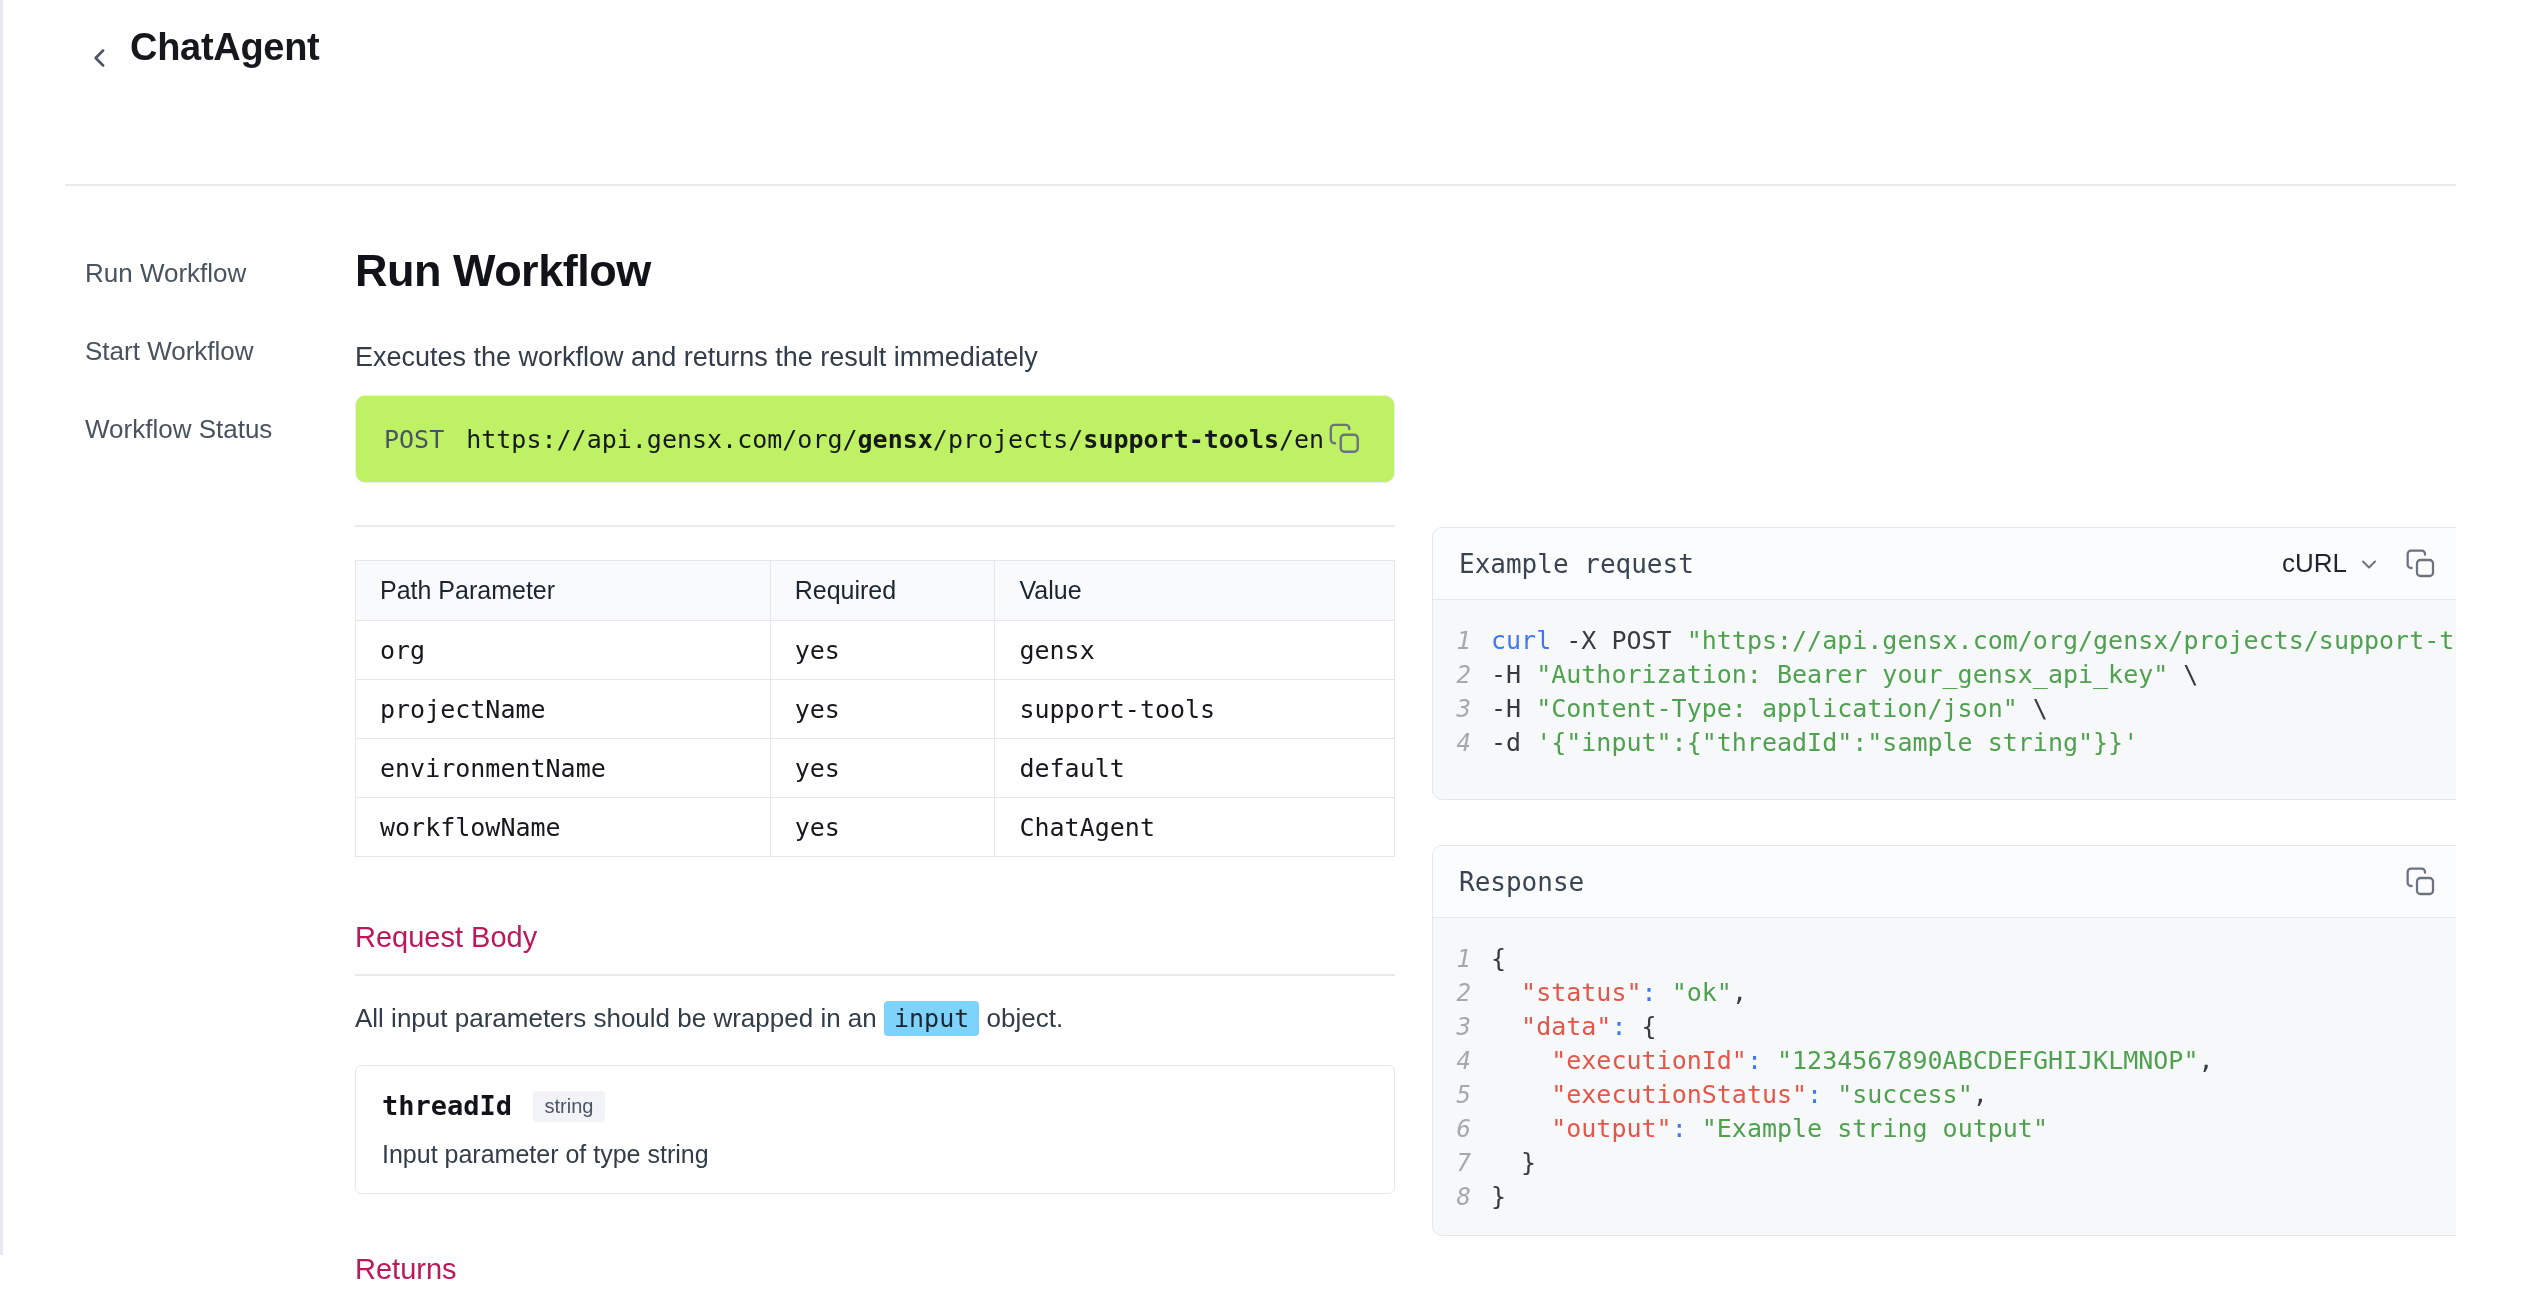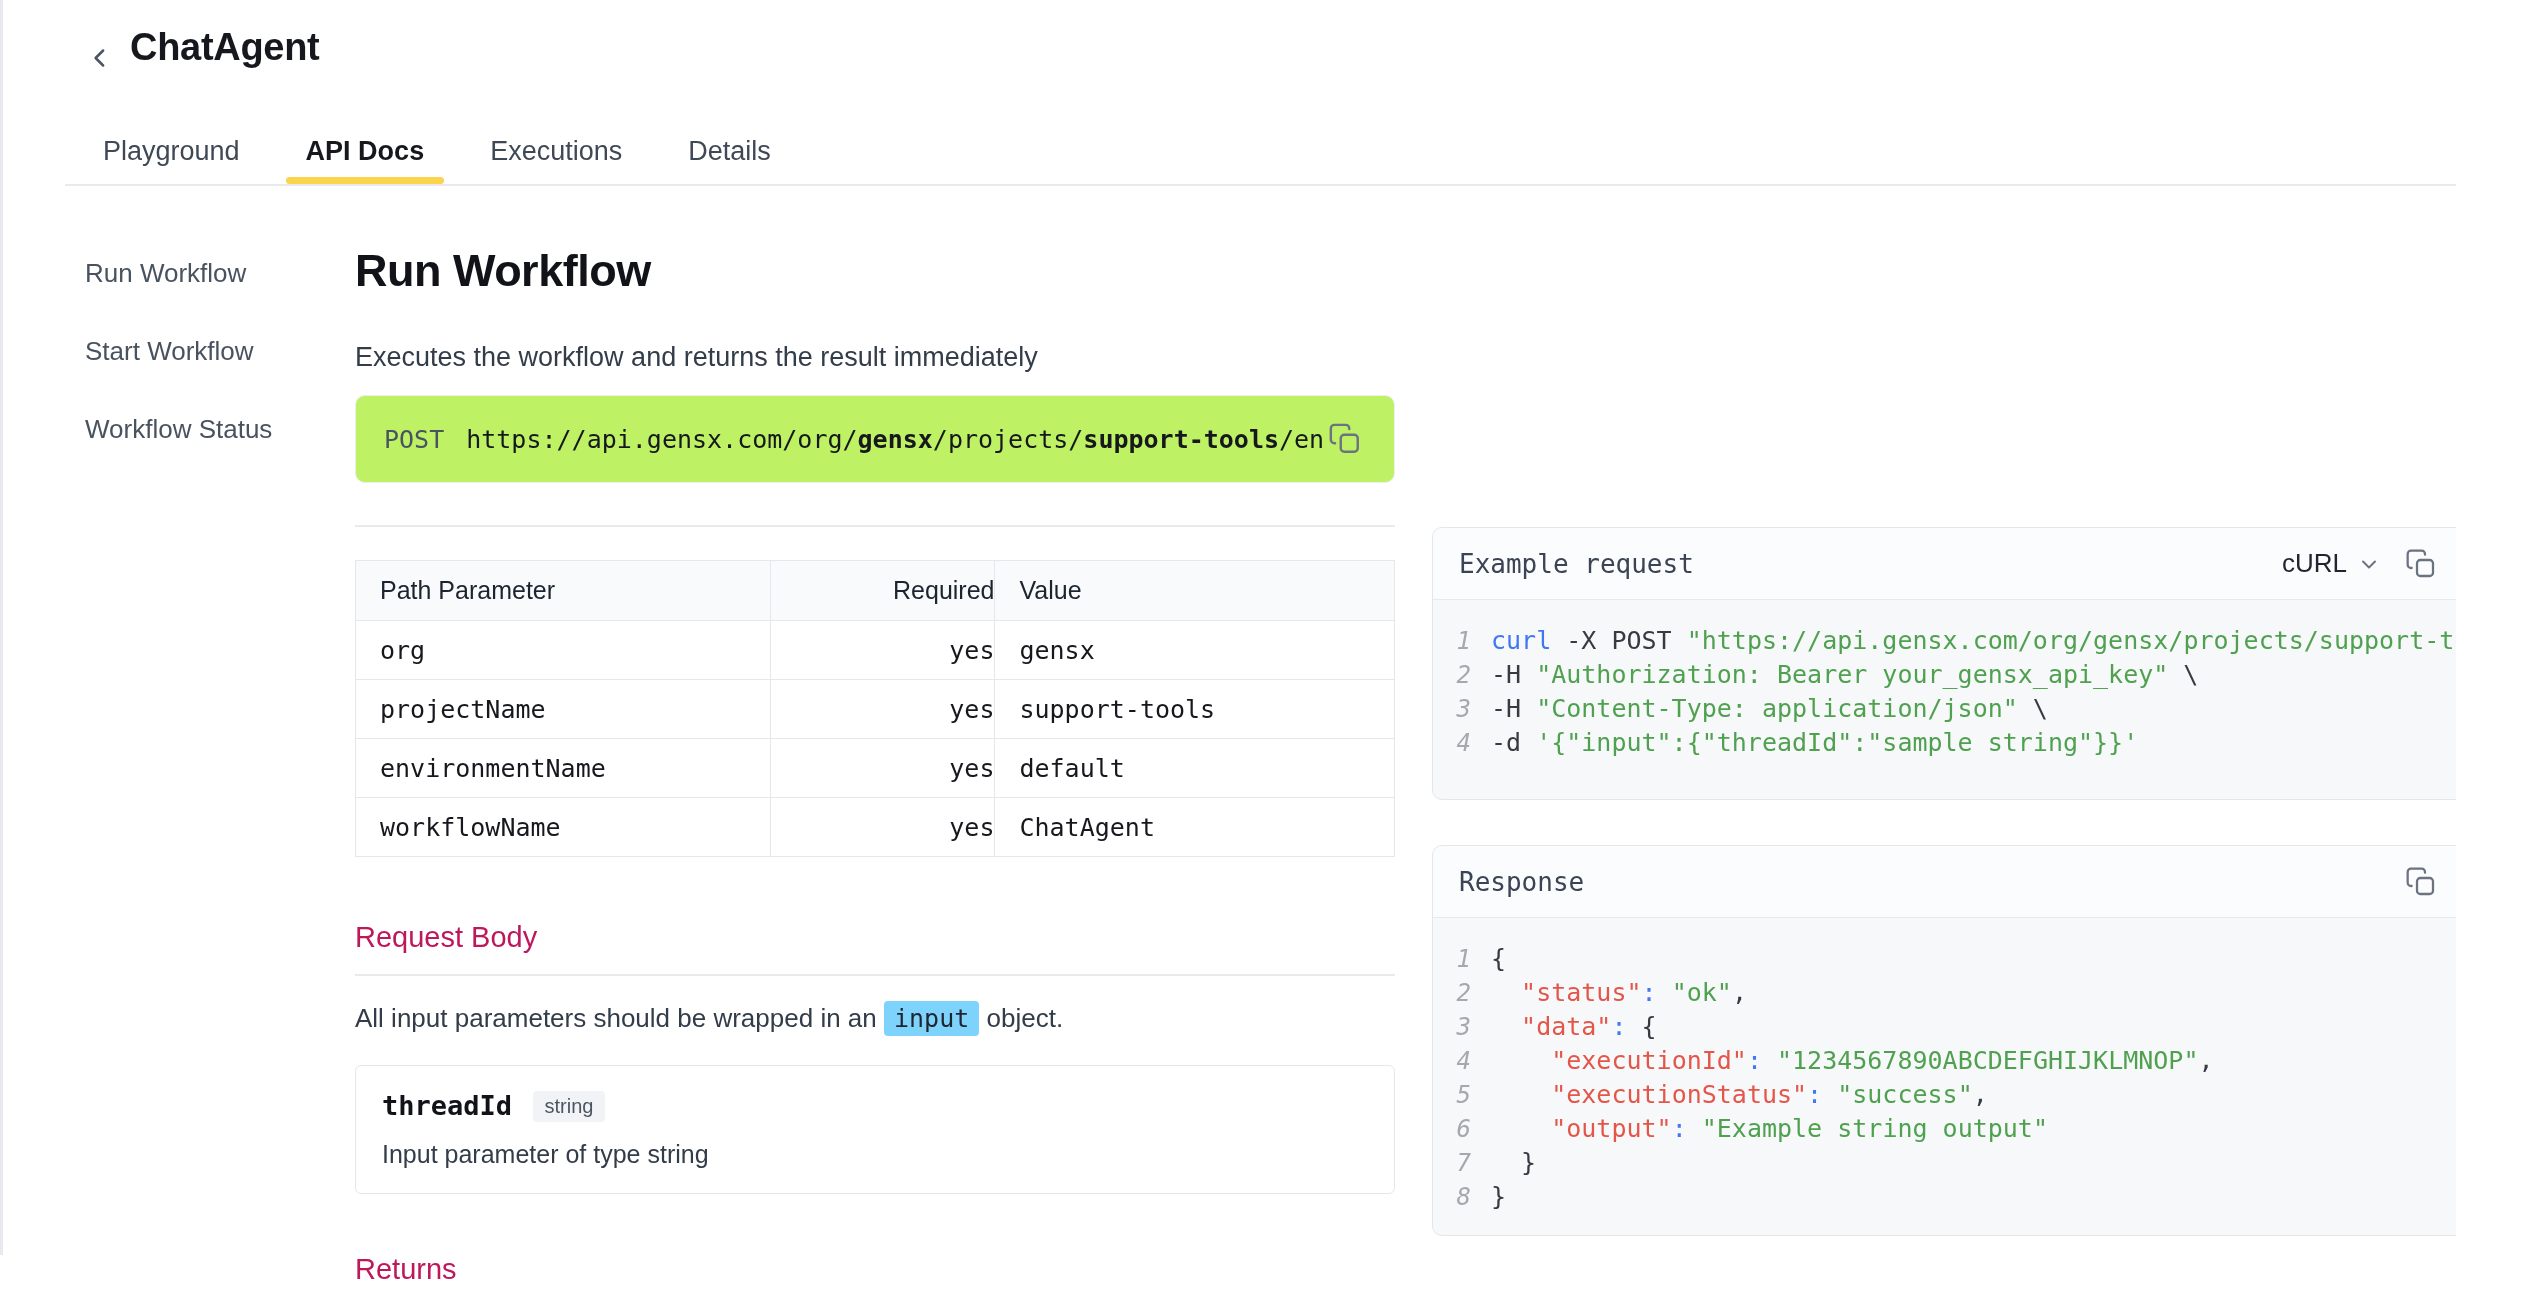--- a/index.html
+++ b/index.html
@@ -38,21 +38,21 @@
 
   .hdiv { height:2px; background:#e8eaec; }
   .div1 { margin-top:42px; }
   .div2 { margin-top:20px; }
 
   
   table.params { margin-top:33px; width:100%; border-collapse:collapse; border:1px solid #404040; }
   table.params th { background:#f8fafc; font-weight:400; font-size:25px; color:#1b2430; text-align:left; height:60px; padding-left:24px; border:1px solid #e5e7eb; }
   table.params td { font-family:"DejaVu Sans Mono", monospace; font-size:25px; color:#16181d; height:59px; padding-left:24px; border:1px solid #e5e7eb; }
   table.params .c1 { width:415px; }
-  table.params .c2 { width:225px;text-align:right; }
+  table.params .c2 { width:225px; }
   table.params .c3 { width:400px; }
 
   .h3 { font-size:29px; font-weight:400; color:#be185d; line-height:34px; }
   .rb-head { margin-top:63px; }
   .intro { margin-top:24px; font-size:26px; line-height:36px; color:#333c49; }
   .code-chip { font-family:"DejaVu Sans Mono", monospace; font-size:25px; background:#7dd3fc; color:#1f2430; padding:3px 10px; border-radius:4px; }
 
   .param-card { margin-top:28px; border:1px solid #e5e7eb; border-radius:6px; padding:24px 26px; min-height:114px; }
   .param-name { font-family:"DejaVu Sans Mono", monospace; font-weight:700; font-size:27px; color:#111318; }
   .type-badge { display:inline-block; margin-left:16px; font-size:20px; color:#4b5563; background:#f1f3f6; padding:4px 12px; border-radius:4px; vertical-align:2px; }
@@ -85,26 +85,20 @@
 <div id="page">
   <div class="left-strip"></div>
 
   <div class="back-btn">
     <svg width="30" height="30" viewBox="0 0 24 24" fill="none" stroke="#4b5563" stroke-width="2" stroke-linecap="round" stroke-linejoin="round">
         <polyline points="14.5 18 8.5 12 14.5 6"></polyline>
       </svg>
   </div>
   <div class="page-title">ChatAgent</div>
 
-  <div class="tab-bar">
-      <div class="tab">Playground</div>
-      <div class="tab active">API Docs</div>
-      <div class="tab">Executions</div>
-      <div class="tab">Details</div>
-    </div>
   <div class="tab-divider"></div>
 
   <div class="doc-nav">
       <div class="nav-item">Run Workflow</div>
       <div class="nav-item">Start Workflow</div>
       <div class="nav-item">Workflow Status</div>
     </div>
 
   <div class="main-col">
     <div class="h1">Run Workflow</div>

